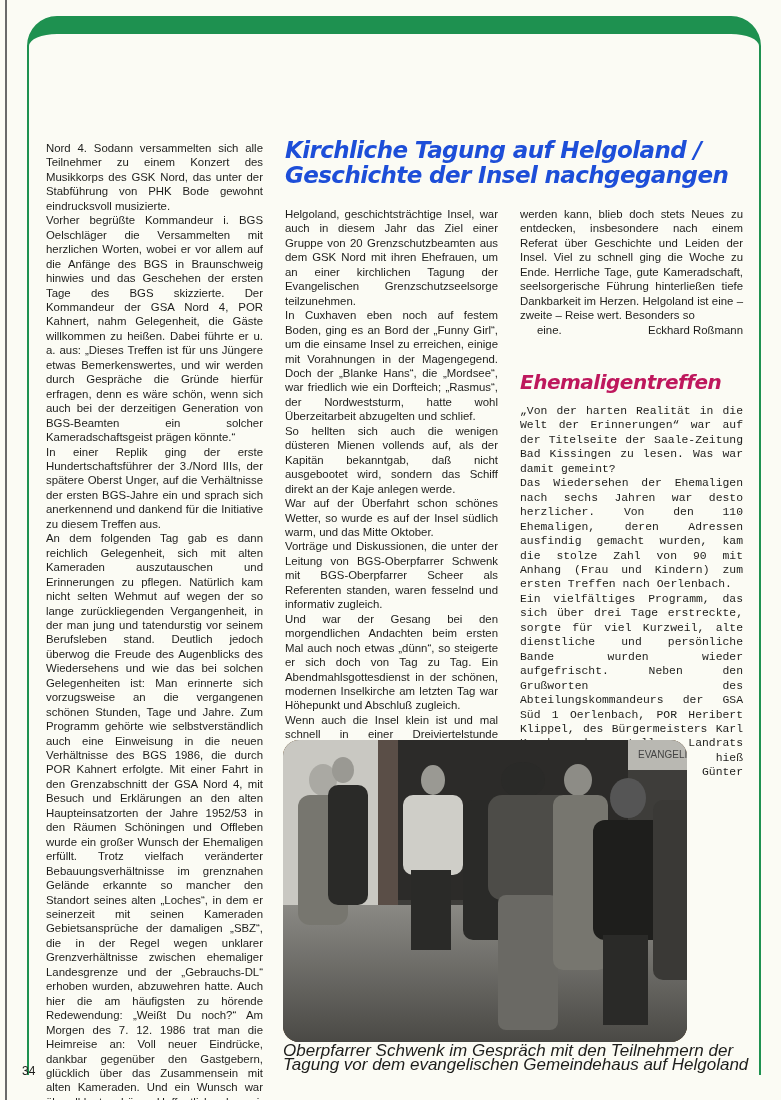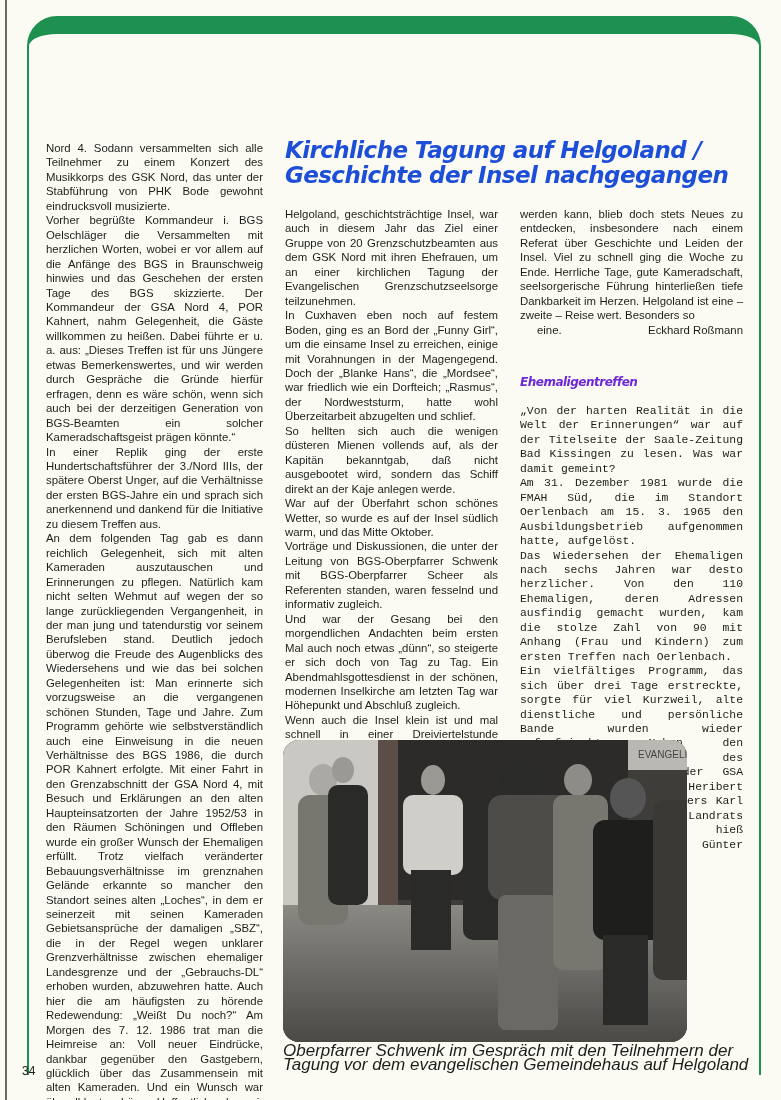--- a/index.html
+++ b/index.html
@@ -26,21 +26,21 @@
   .col-right { left: 520px; top: 207px; width: 223px; }
 
   .headline {
     position: absolute; left: 285px; top: 138px; width: 470px;
     font-family: "DejaVu Sans", sans-serif; font-weight: bold; font-style: italic;
     font-size: 23px; line-height: 25px; letter-spacing: -0.6px; color: #1d4ed8;
   }
   .subhead {
     position: absolute; left: 520px; top: 370px;
     font-family: "DejaVu Sans", sans-serif; font-weight: bold; font-style: italic;
-    font-size: 12px; line-height: 24px; letter-spacing: -0.5px; color: #6d28d9;
+    font-size: 20px; line-height: 24px; letter-spacing: -0.5px; color: #be185d;
   }
   .signature { display: flex; justify-content: space-between; margin-left: 17px; }
 
   .photo {
     position: absolute; left: 283px; top: 740px; width: 404px; height: 302px;
     border-radius: 16px; overflow: hidden; background: #fdba74;
   }
   .caption {
     position: absolute; left: 283px; top: 1044px; width: 470px;
     font-style: italic; font-size: 17px; line-height: 14px;
@@ -84,21 +84,20 @@
   <div class="signature">
     <span>eine.</span>
     <span>Eckhard Roßmann</span>
   </div>
 </div>
 
 <div class="subhead">Ehemaligentreffen</div>
 
 <div class="col col-right" style="top:404px;font-family:Liberation Mono, monospace;">
   <p>„Von der harten Realität in die Welt der Erinnerungen“ war auf der Titelseite der Saale-Zeitung Bad Kissingen zu lesen. Was war damit gemeint?</p>
-  <p>Am 31. Dezember 1981 wurde die FMAH Süd, die im Standort Oerlenbach am 15. 3. 1965 den Ausbildungsbetrieb aufgenommen hatte, aufgelöst.</p>
   <p>Das Wiedersehen der Ehemaligen nach sechs Jahren war desto herzlicher. Von den 110 Ehemaligen, deren Adressen ausfindig gemacht wurden, kam die stolze Zahl von 90 mit Anhang (Frau und Kindern) zum ersten Treffen nach Oerlenbach.</p>
   <p>Ein vielfältiges Programm, das sich über drei Tage erstreckte, sorgte für viel Kurzweil, alte dienstliche und persönliche Bande wurden wieder aufgefrischt. Neben den Grußworten des Abteilungskommandeurs der GSA Süd 1 Oerlenbach, POR Heribert Klippel, des Bürgermeisters Karl Karch, des stellv. Landrats Walter Gutmann hieß Organisationsleiter POM Günter Klein-</p>
 </div>
 
 <div class="photo">
   <svg width="468" height="302" viewBox="0 0 468 302">
     <defs>
       <linearGradient id="ground" x1="0" y1="0" x2="0" y2="1">
         <stop offset="0" stop-color="#8a8984"></stop>
         <stop offset="1" stop-color="#4a4945"></stop>

